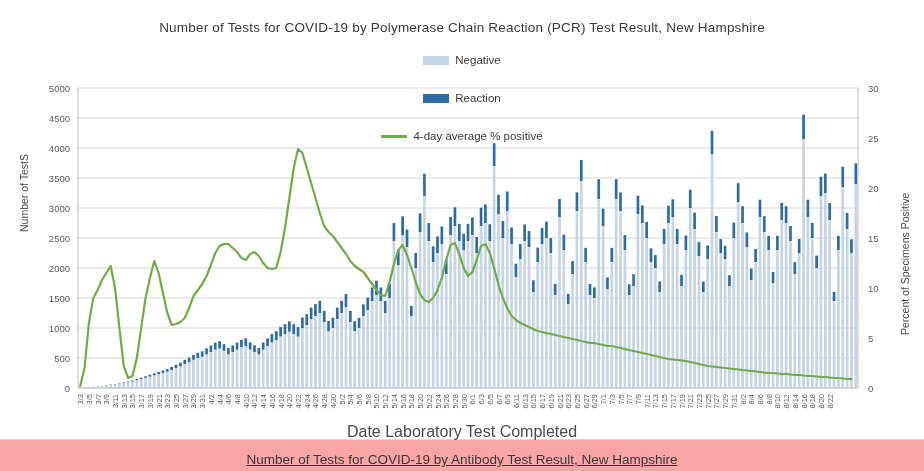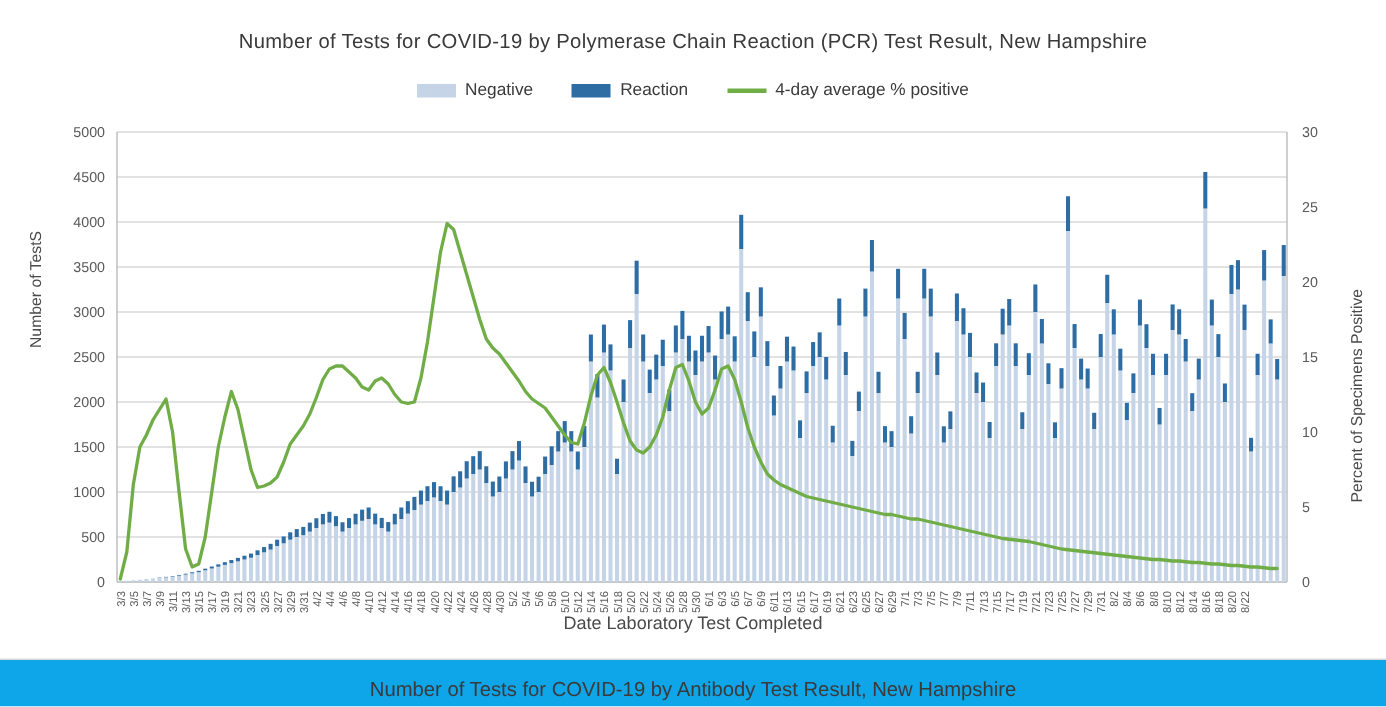--- a/index.html
+++ b/index.html
@@ -6,21 +6,21 @@
     margin: 0;
     padding: 0;
     background: #ffffff;
     font-family: "Liberation Sans", sans-serif;
   }
   #root {
     position: relative;
     width: 924px;
     height: 471px;
     overflow: hidden;
-    background: #0ea5e9;
+    background: #fca5a5;
   }
   .panel {
     position: absolute;
     left: 0;
     top: 0;
     width: 924px;
     height: 440px;
     background: #ffffff;
     border-bottom: 1px solid #d9d9d9;
     box-sizing: border-box;
@@ -39,20 +39,21 @@
     position: absolute;
     left: 0;
     top: 54px;
     width: 924px;
     display: flex;
     justify-content: center;
     align-items: center;
     gap: 26px;
     font-size: 11.5px;
     color: #3a3a3a;
+    flex-direction: column;
   }
   .legend-item {
     display: flex;
     align-items: center;
     gap: 6px;
     white-space: nowrap;
   }
   .legend-swatch {
     width: 26px;
     height: 9px;
@@ -90,34 +91,35 @@
     top: 335px;
     transform: rotate(-90deg);
     transform-origin: left top;
     font-size: 10.5px;
     color: #4a4a4a;
     white-space: nowrap;
   }
   .axis-label-bottom {
     position: absolute;
     left: 0;
-    top: 408px;
+    top: 423px;
     width: 924px;
     text-align: center;
-    font-size: 12px;
+    font-size: 16px;
     color: #4a4a4a;
   }
   .next-title {
     position: absolute;
     left: 0;
     top: 452px;
     width: 924px;
     text-align: center;
     font-size: 13.5px;
     color: #3a3a3a;
+    text-decoration: underline;
   }
   .tick-text {
     font-size: 9.5px;
     fill: #595959;
     font-family: "Liberation Sans", sans-serif;
   }
   .xtick-text {
     font-size: 7.5px;
     fill: #595959;
     font-family: "Liberation Sans", sans-serif;

